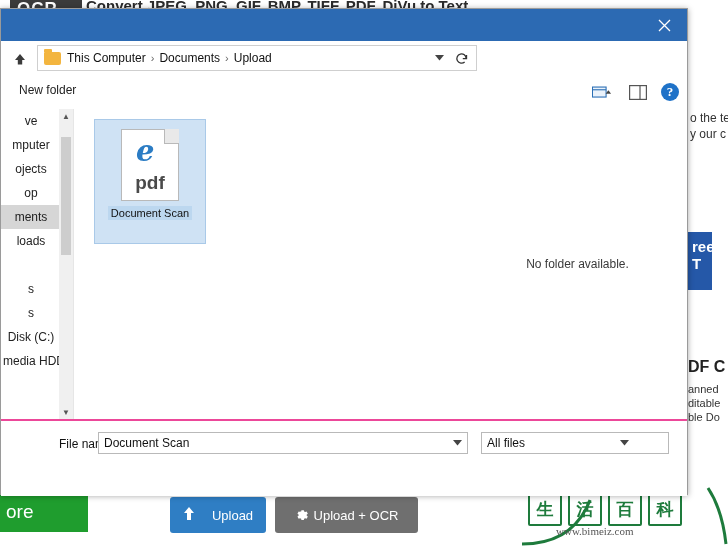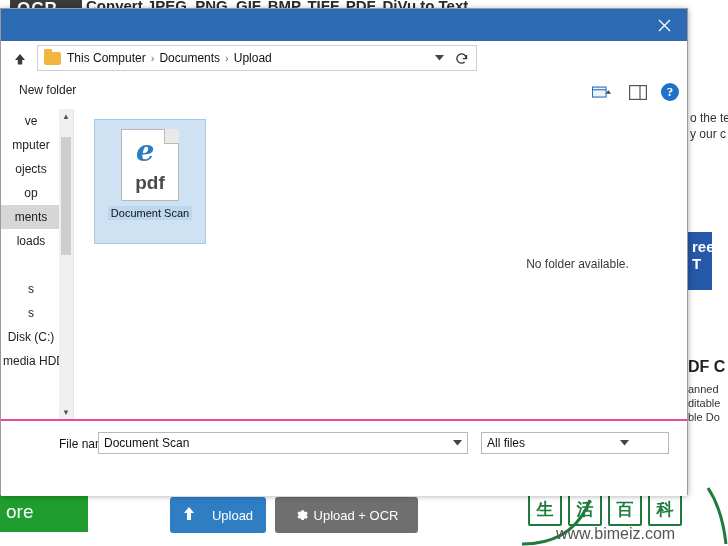--- a/index.html
+++ b/index.html
@@ -68,22 +68,22 @@
     position:absolute;left:524px;top:490px;width:200px;height:52px;
     background:#ffffff;border:none;
   }
   .wm-boxes{position:absolute;left:528px;top:492px;display:flex;gap:6px;}
   .wm-box{
     width:30px;height:30px;border:2px solid #1e7b3c;border-radius:2px;
     color:#1e7b3c;font-size:17px;font-weight:bold;display:flex;
     align-items:center;justify-content:center;font-family:"DejaVu Sans", sans-serif;
   }
   .wm-url{
-    position:absolute;left:556px;top:525px;font-size:16px;color:#555;
-    font-family:Liberation Sans, sans-serif;
+    position:absolute;left:556px;top:525px;font-size:11px;color:#555;
+    font-family:Liberation Serif, serif;
   }
   .wm-green-curve{
     position:absolute;left:520px;top:486px;width:208px;height:60px;
   }
 
   
   #dialog{
     position:absolute;left:0;top:8px;width:688px;height:487px;
     background:#ec4899;border:1px solid #9a9a9a;box-sizing:border-box;
     box-shadow:0 1px 6px rgba(0,0,0,.35);

